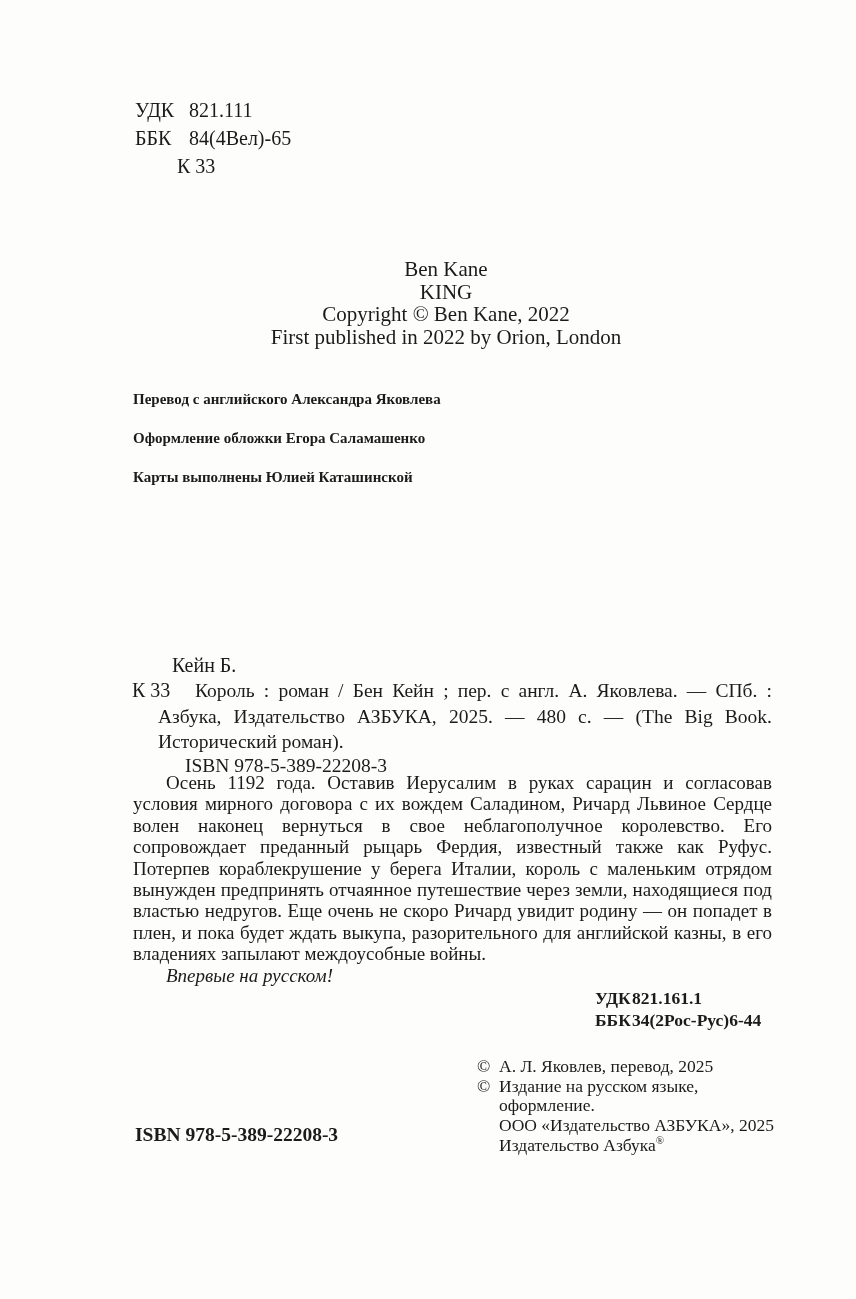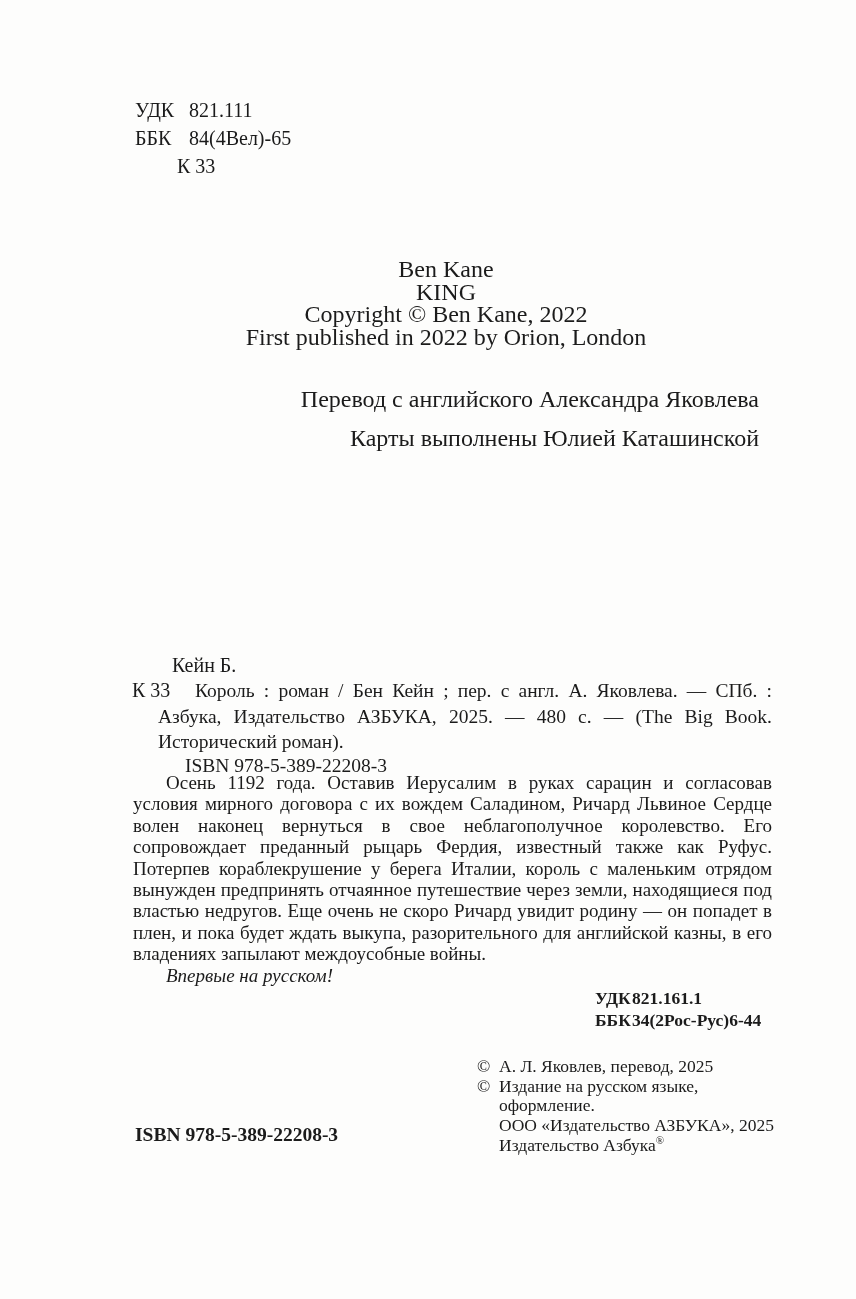--- a/index.html
+++ b/index.html
@@ -22,25 +22,25 @@
 
   
   .top-codes { left: 135px; top: 96px; font-size: 20px; line-height: 28px; }
   .code-row { display: flex; }
   .code-row .lbl { width: 54px; }
   .author-sign { padding-left: 42px; }
 
   
   .original-block {
     left: 133px; top: 258px; width: 626px;
-    text-align: center; font-size: 24px; line-height: 22.6px;
+    text-align: center; font-size: 21px; line-height: 22.6px;
   }
 
   
-  .credits { left: 133px; top: 388px; width: 626px; text-align: right; font-size: 24px; }
+  .credits { left: 133px; top: 388px; width: 626px; text-align: left; font-size: 15px; font-weight: bold; }
   .credits .credit-line { line-height: 23px; margin-bottom: 15.8px; }
 
   
   .catalog-author { left: 172px; top: 654px; font-size: 20px; font-weight: normal; }
   .catalog-code { left: 132px; top: 679px; font-size: 20px; }
   .catalog-desc {
     left: 158px; top: 678px; width: 614px;
     font-size: 19.5px; line-height: 25.6px;
     text-align: justify; text-indent: 37px;
   }
@@ -86,20 +86,21 @@
 
   <div class="abs original-block">
     <div>Ben Kane</div>
     <div>KING</div>
     <div>Copyright © Ben Kane, 2022</div>
     <div>First published in 2022 by Orion, London</div>
   </div>
 
   <div class="abs credits">
     <div class="credit-line">Перевод с английского Александра Яковлева</div>
+    <div class="credit-line">Оформление обложки Егора Саламашенко</div>
     <div class="credit-line">Карты выполнены Юлией Каташинской</div>
   </div>
 
   <div class="abs catalog-author">Кейн Б.</div>
   <div class="abs catalog-code">К 33</div>
   <div class="abs catalog-desc">Король : роман / Бен Кейн ; пер. с англ. А. Яковлева. — СПб. : Азбука, Издательство АЗБУКА, 2025. — 480 с. — (The Big Book. Исторический роман).</div>
   <div class="abs catalog-isbn">ISBN 978-5-389-22208-3</div>
 
   <div class="abs annotation">Осень 1192 года. Оставив Иерусалим в руках сарацин и согласовав условия мирного договора с их вождем Саладином, Ричард Львиное Сердце волен наконец вернуться в свое неблагополучное королевство. Его сопровождает преданный рыцарь Фердия, известный также как Руфус. Потерпев кораблекрушение у берега Италии, король с маленьким отрядом вынужден предпринять отчаянное путешествие через земли, находящиеся под властью недругов. Еще очень не скоро Ричард увидит родину — он попадет в плен, и пока будет ждать выкупа, разорительного для английской казны, в его владениях запылают междоусобные войны.</div>
   <div class="abs tagline">Впервые на русском!</div>

